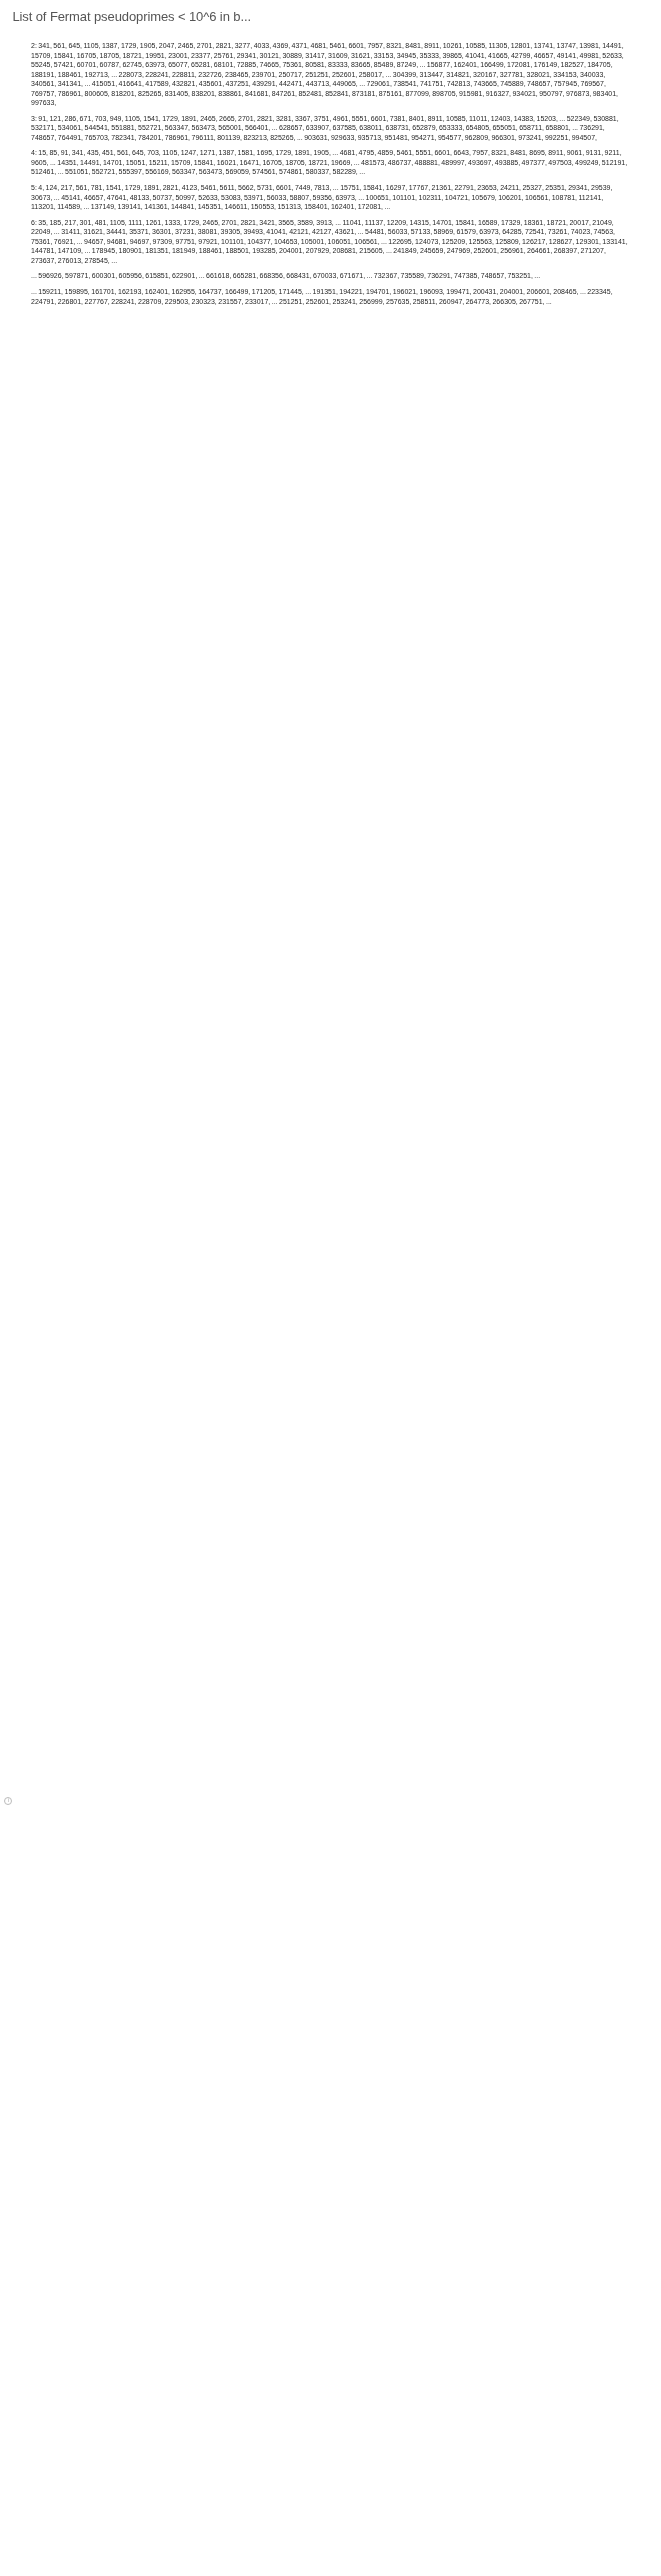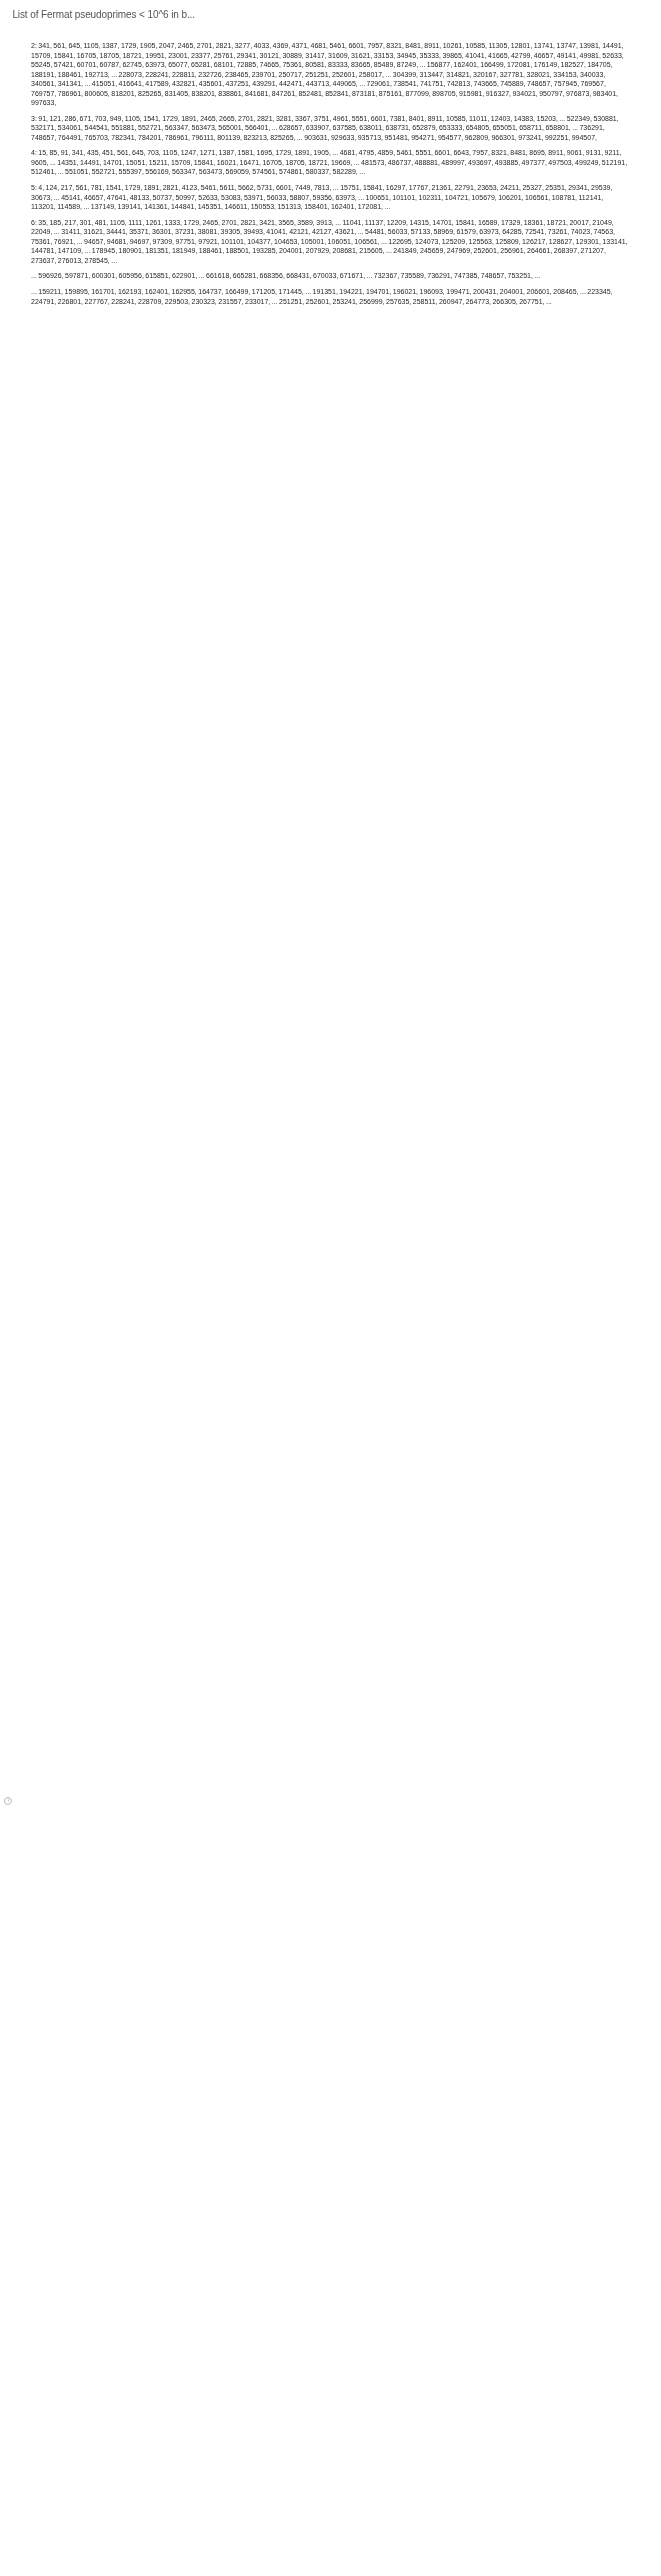--- a/index.html
+++ b/index.html
@@ -1,18 +1,18 @@
 <!DOCTYPE html>
 <html style="font-size:8.2px"><head>
 <meta charset="utf-8">
 <style>
   html, body { margin: 0; padding: 0; background: #ffffff; }
   body { width: 662px; height: 3091px; overflow: hidden; position: relative;
          font-family: "Liberation Sans", "DejaVu Sans", sans-serif; color: #222; }
-  .doc-title { position: absolute; left: 12.4px; top: 9.3px; font-size: 10px; color: #555;
+  .doc-title { position: absolute; left: 12.4px; top: 9.3px; font-size: 13px; color: #555;
                font-weight: normal; margin: 0; letter-spacing: -0.1px; }
   .content { position: absolute; left: 31px; top: 41px; width: 598px; }
   .base-block { font-size: 7px; line-height: 9.5px; color: #1f1f1f;
                 margin: 0 0 6.2px 0; word-spacing: -0.5px; text-align: left;
                 overflow-wrap: break-word; }
   .side-icon { position: absolute; left: 4.1px; top: 1797px; width: 6.2px; height: 6.2px;
                border: 0.5px solid #bbb; border-radius: 50%; color:#999; font-size:4.6px;
                line-height:6.2px; text-align:center; }
 </style>
 </head>

